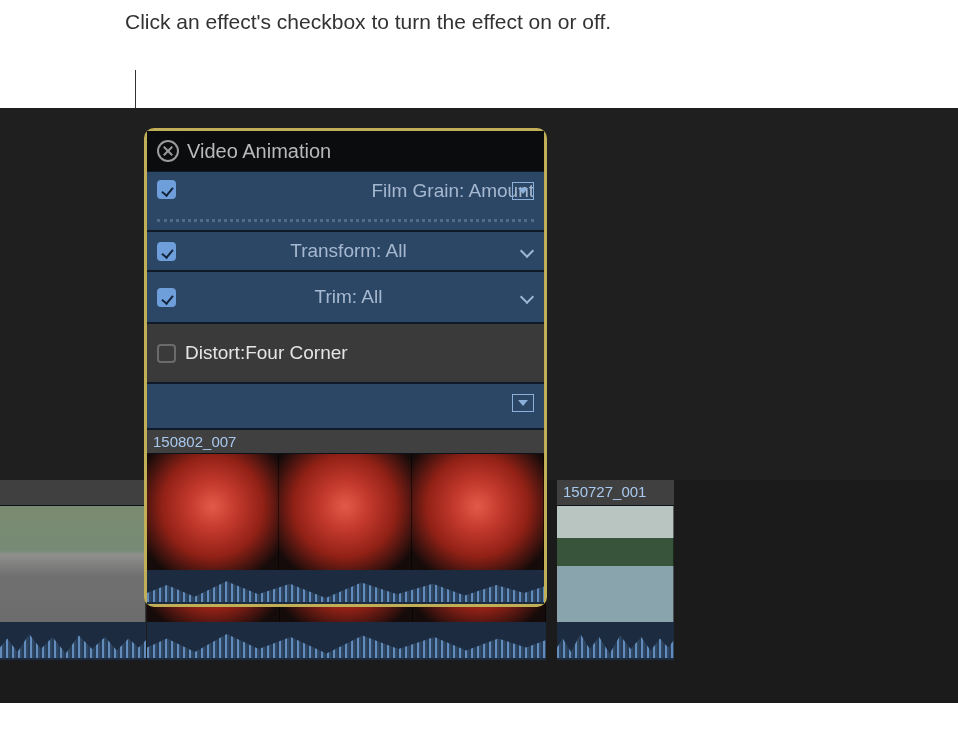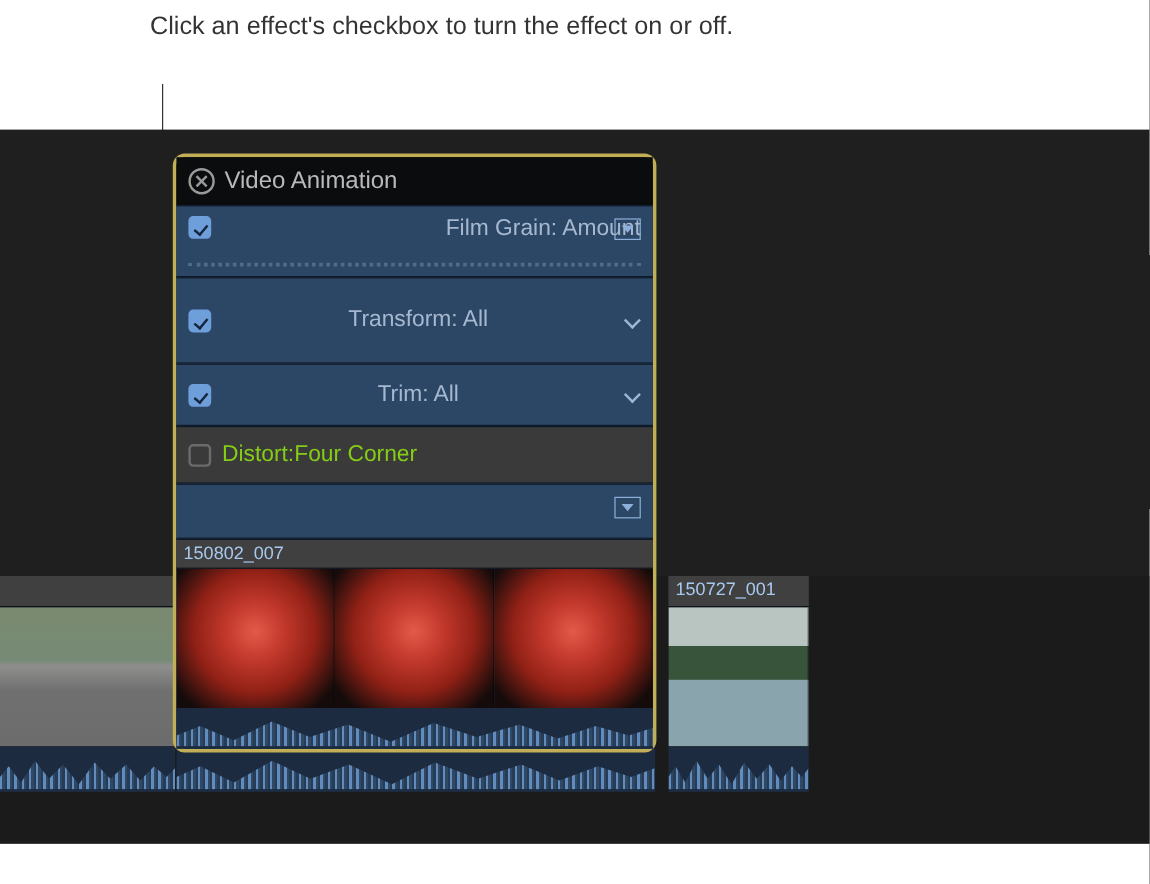--- a/index.html
+++ b/index.html
@@ -180,21 +180,21 @@
       border-bottom: 1px solid #0f1a28;
       display: flex;
       align-items: center;
       padding: 0 10px;
       color: #a6b8cf;
       font-size: 19px;
       position: relative;
       height: 42px;
     }
     .row.enabled { background: #2c4766; justify-content: space-between; }
-    .row.disabled { background: #3a3a3a; color: #84cc16; height: 48px; }
+    .row.disabled { background: #3a3a3a; color: #e5e5e5; height: 60px; }
 
     .row-first-extra {
       height: 60px;
       align-items: flex-start;
       padding-top: 8px;
     }
     .dotted {
       position: absolute;
       left: 10px; right: 10px;
       bottom: 8px;
@@ -321,21 +321,21 @@
     <span>Video Animation</span>
   </div>
 
   <div class="row enabled row-first-extra">
     <div class="cb on"></div>
     <span>Film Grain: Amount</span>
     <div class="dd-icon"></div>
     <div class="dotted"></div>
   </div>
 
-  <div class="row enabled" style="height:72px;">
+  <div class="row enabled" style="height:40px;">
     <div class="cb on"></div>
     <span>Transform: All</span>
     <div class="chev"></div>
   </div>
 
   <div class="row enabled" style="height:52px;">
     <div class="cb on"></div>
     <span>Trim: All</span>
     <div class="chev"></div>
   </div>

